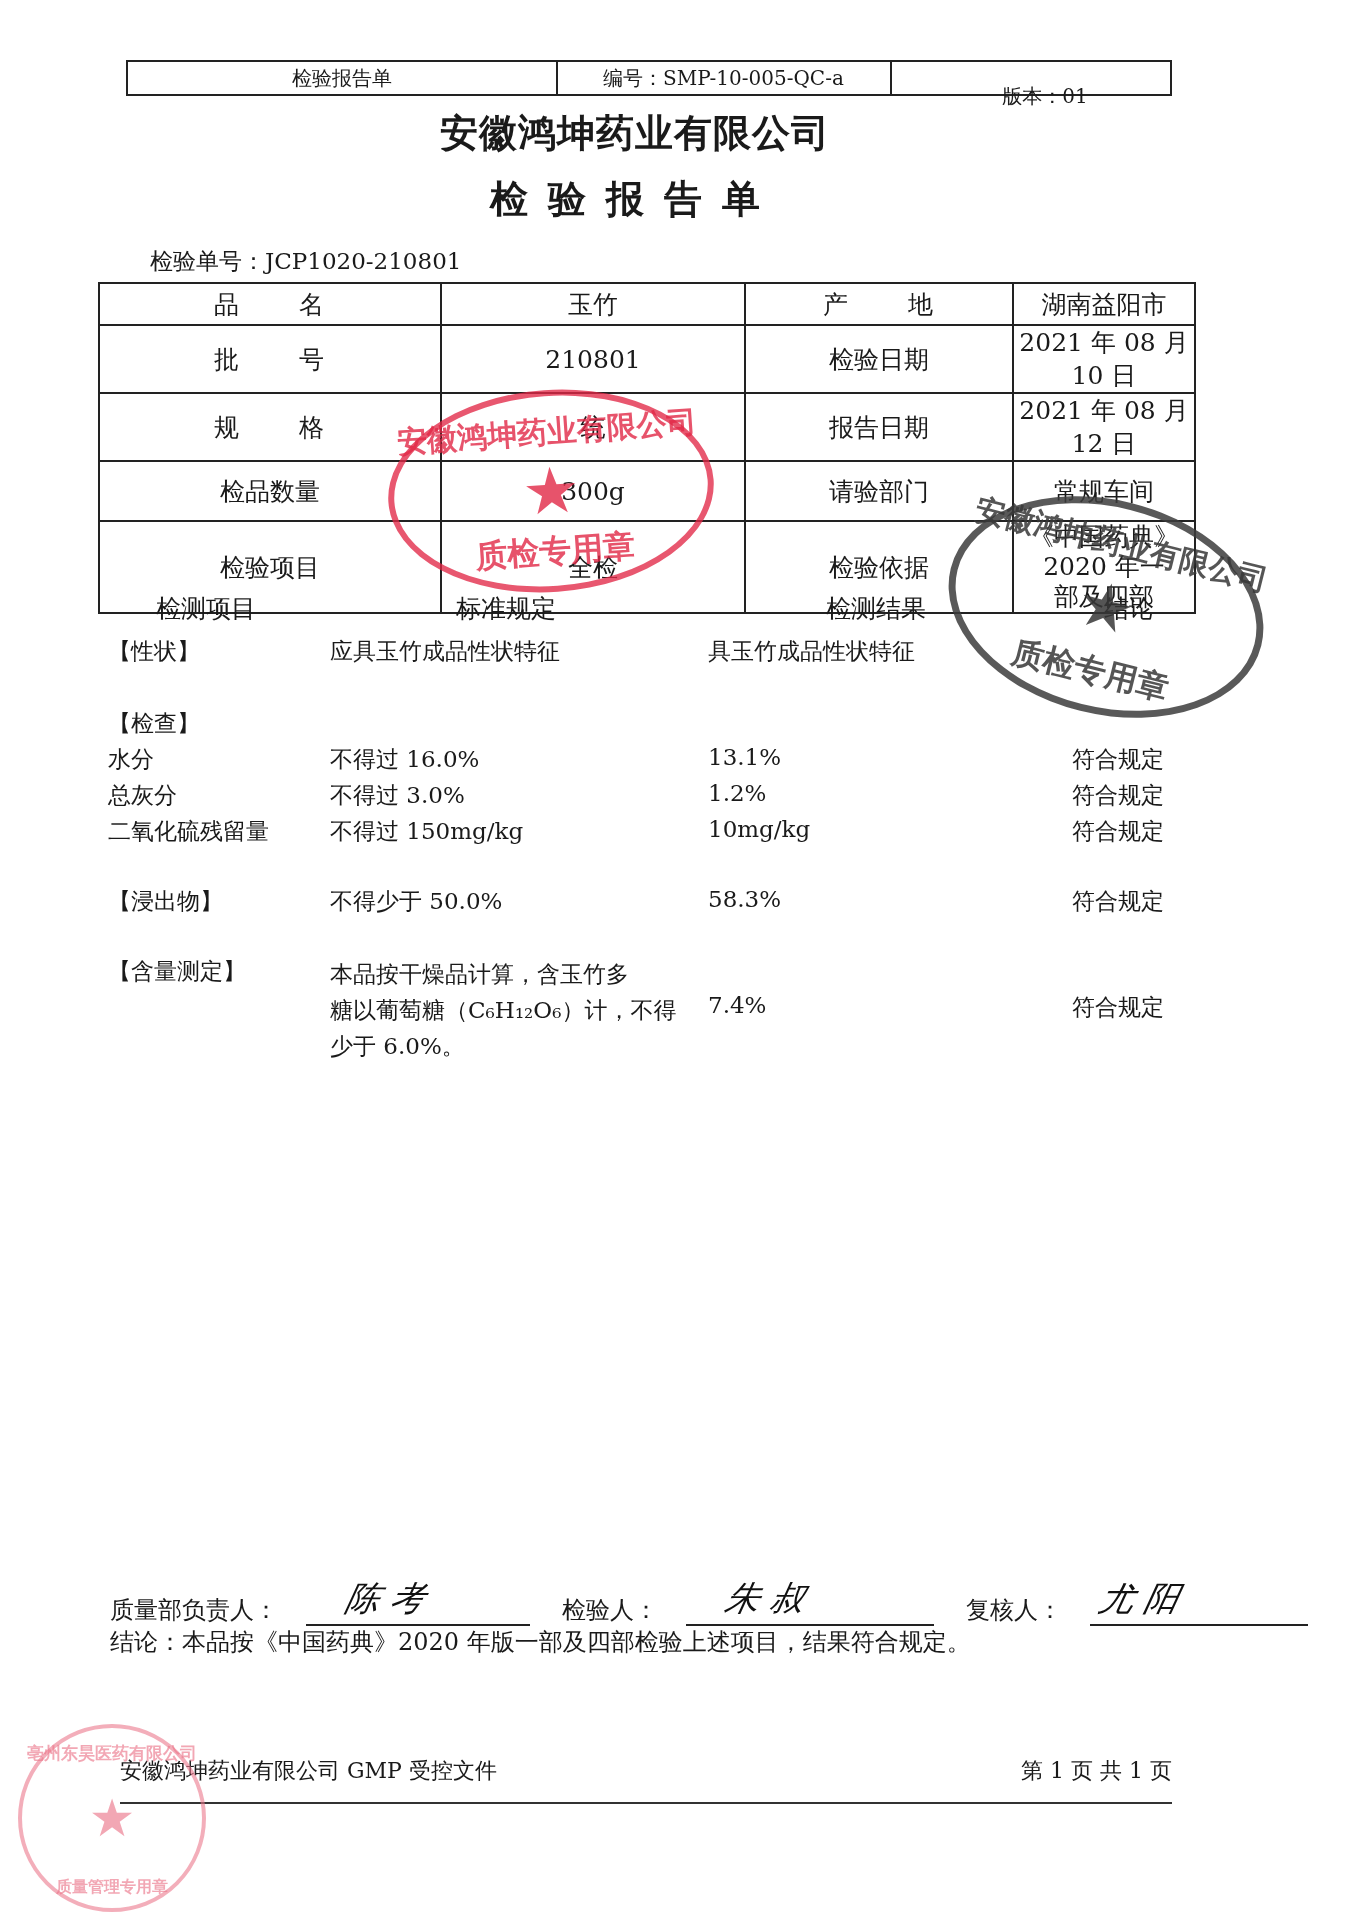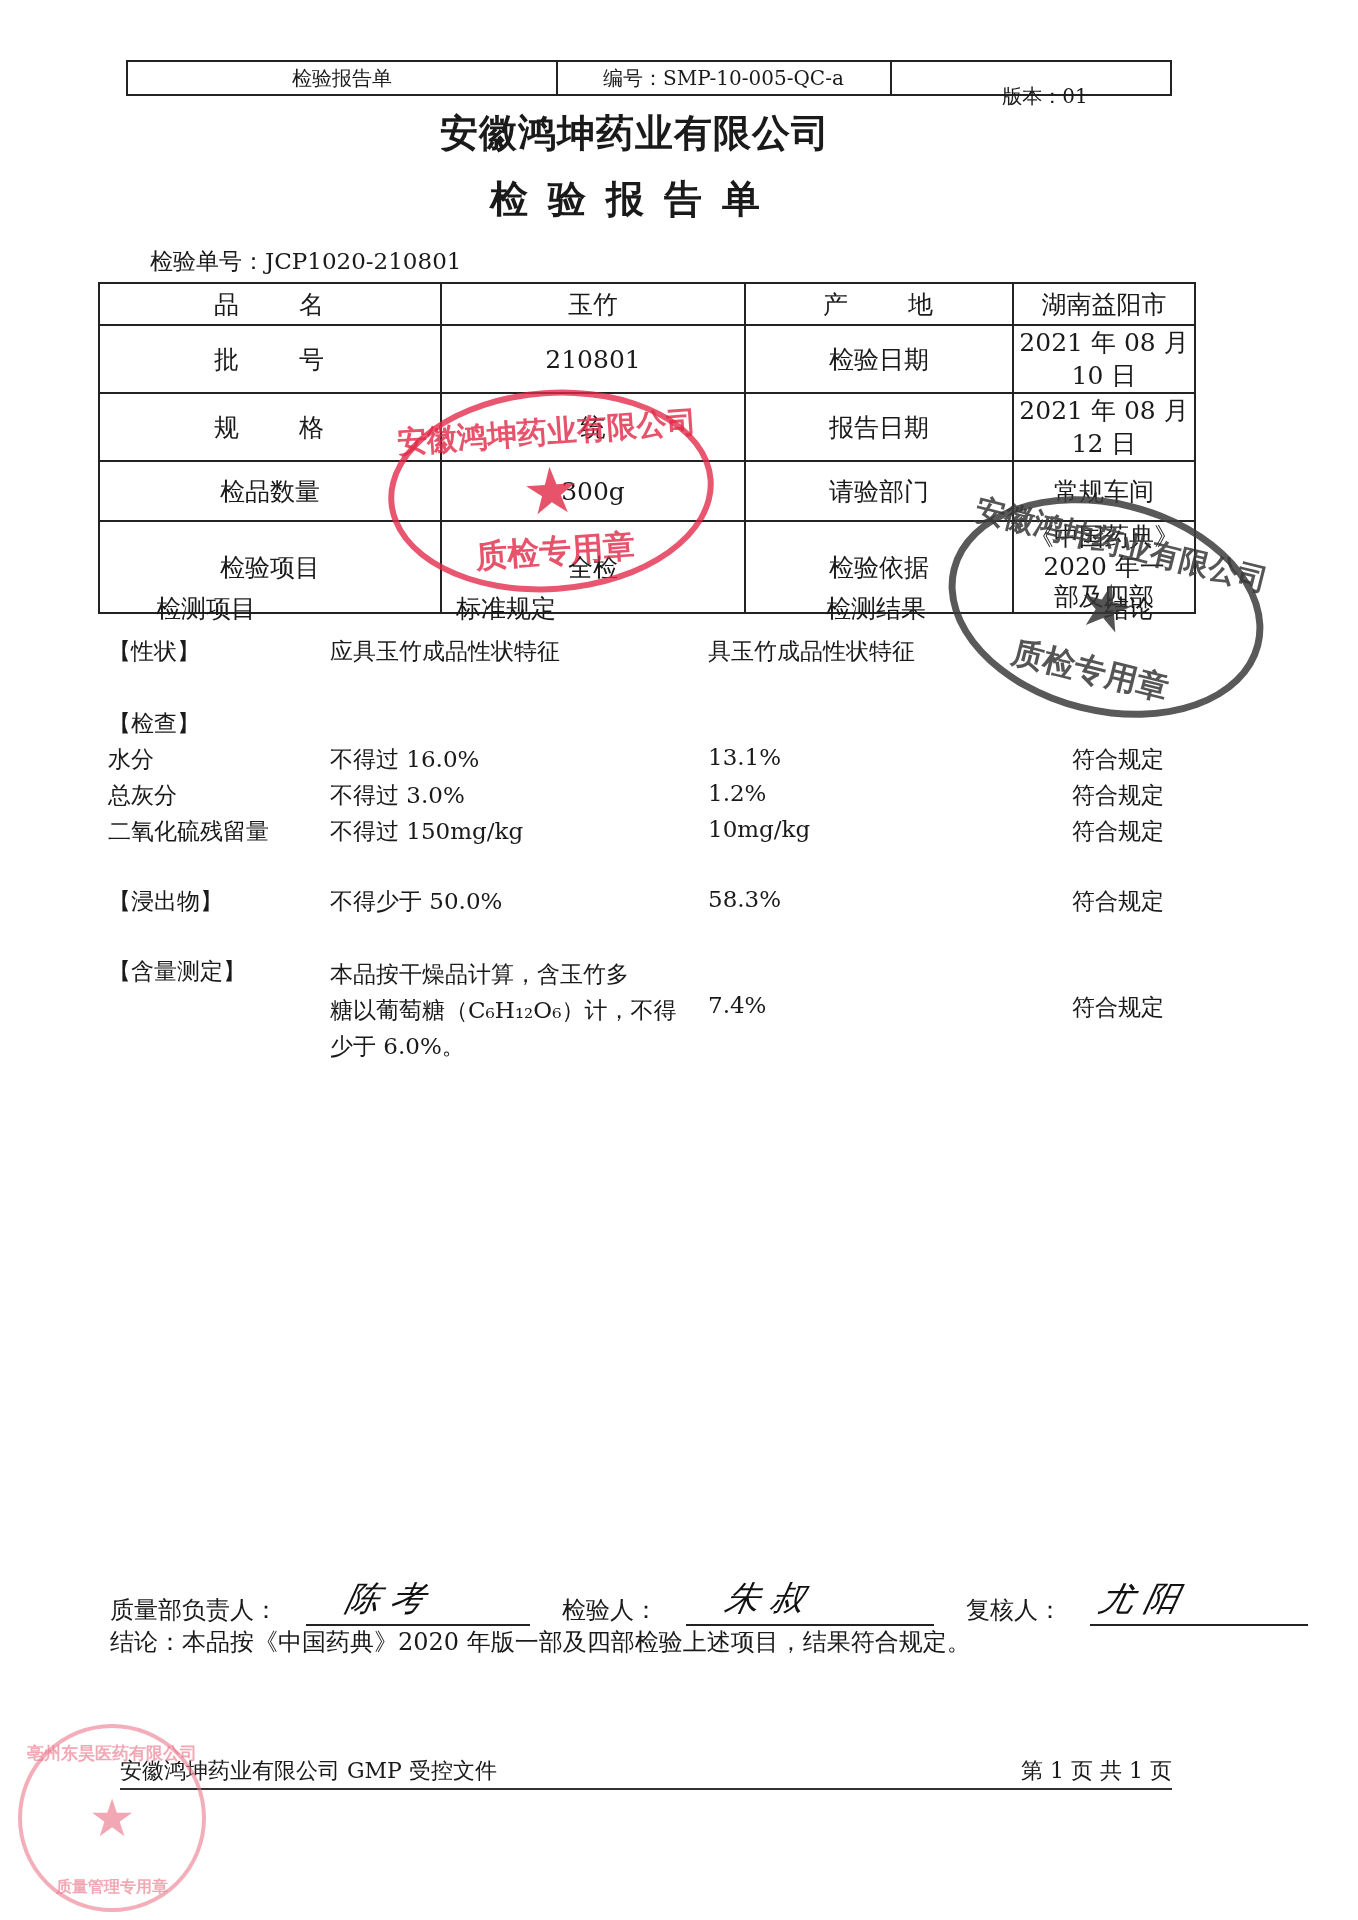--- a/index.html
+++ b/index.html
@@ -64,21 +64,21 @@
     display: inline-block; border-bottom: 2px solid #222; height: 40px;
     position: relative; margin-right: 4px;
   }
   .sig-text {
     position: absolute; bottom: 2px; left: 40px;
     font-family: "DejaVu Serif", serif; font-style: italic; font-size: 34px;
     color: #111; transform: skewX(-12deg);
   }
   .footer {
     left: 120px; top: 1756px; width: 1052px; border-bottom: 2px solid #333;
-    display: flex; justify-content: space-between; font-size: 22px; padding-bottom: 2px;
+    display: flex; justify-content: space-between; font-size: 22px; padding-bottom: 16px;
   }
 
   
   .stamp {
     position: absolute; border-radius: 50%; pointer-events: none;
     display: flex; align-items: center; justify-content: center;
   }
   .stamp-red {
     left: 388px; top: 390px; width: 314px; height: 190px;
     border: 6px solid rgba(225, 40, 70, 0.78);

